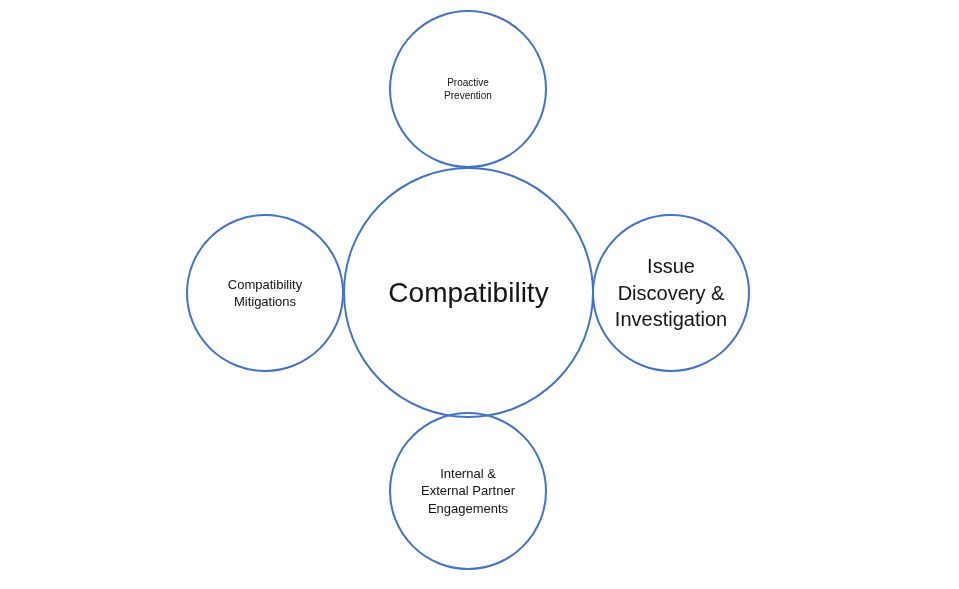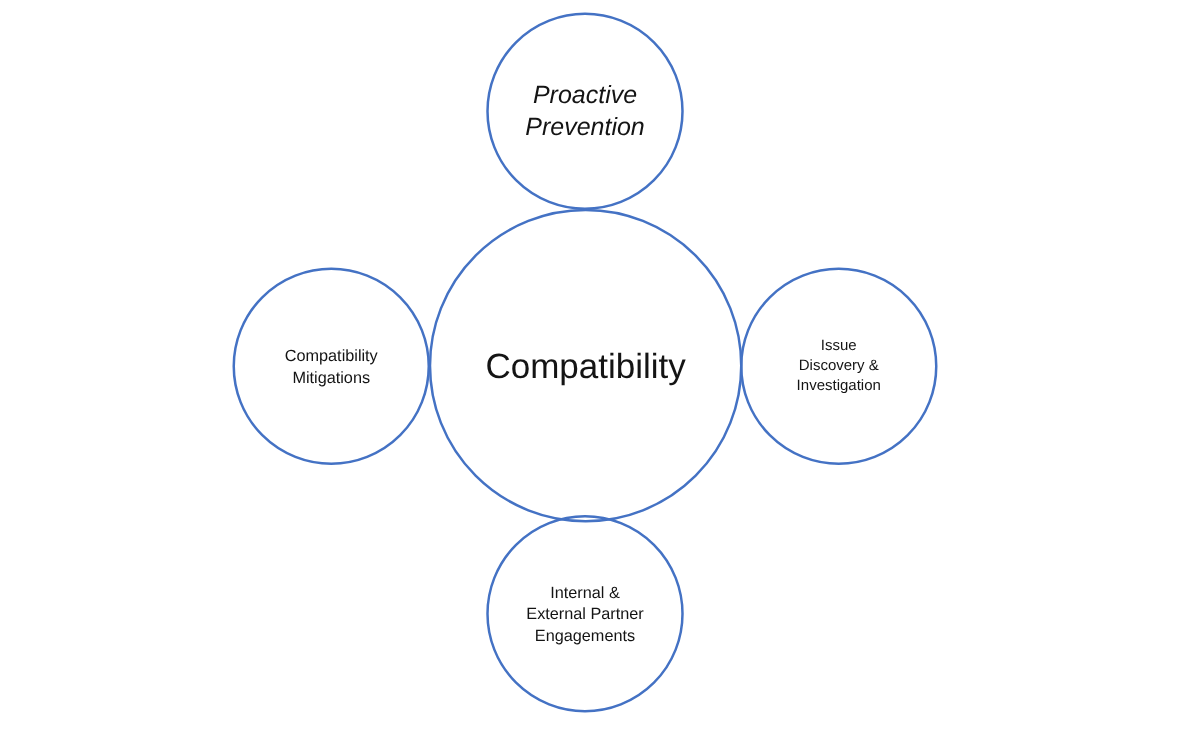--- a/index.html
+++ b/index.html
@@ -31,23 +31,23 @@
     white-space: pre-line;
     line-height: 1.32;
     display: block;
     padding: 0 8px;
   }
   
   .circle.center   { left: 343px; top: 167px; width: 251px; height: 251px; }
   .circle.center .label { font-size: 28px; line-height: 1.2; }
   
   .circle.top      { left: 389px; top: 10px;  width: 158px; height: 158px; }
-  .circle.top .label    { font-size: 20px; font-style: italic; }
+  .circle.top .label    { font-size: 10px; }
   .circle.right    { left: 592px; top: 214px; width: 158px; height: 158px; }
-  .circle.right .label  { font-size: 12px; }
+  .circle.right .label  { font-size: 20px; }
   .circle.left     { left: 186px; top: 214px; width: 158px; height: 158px; }
   .circle.left .label   { font-size: 13px; }
   .circle.bottom   { left: 389px; top: 412px; width: 158px; height: 158px; }
   .circle.bottom .label { font-size: 13px; }
 </style>
 </head>
 <body>
 
 <div class="canvas">
 

